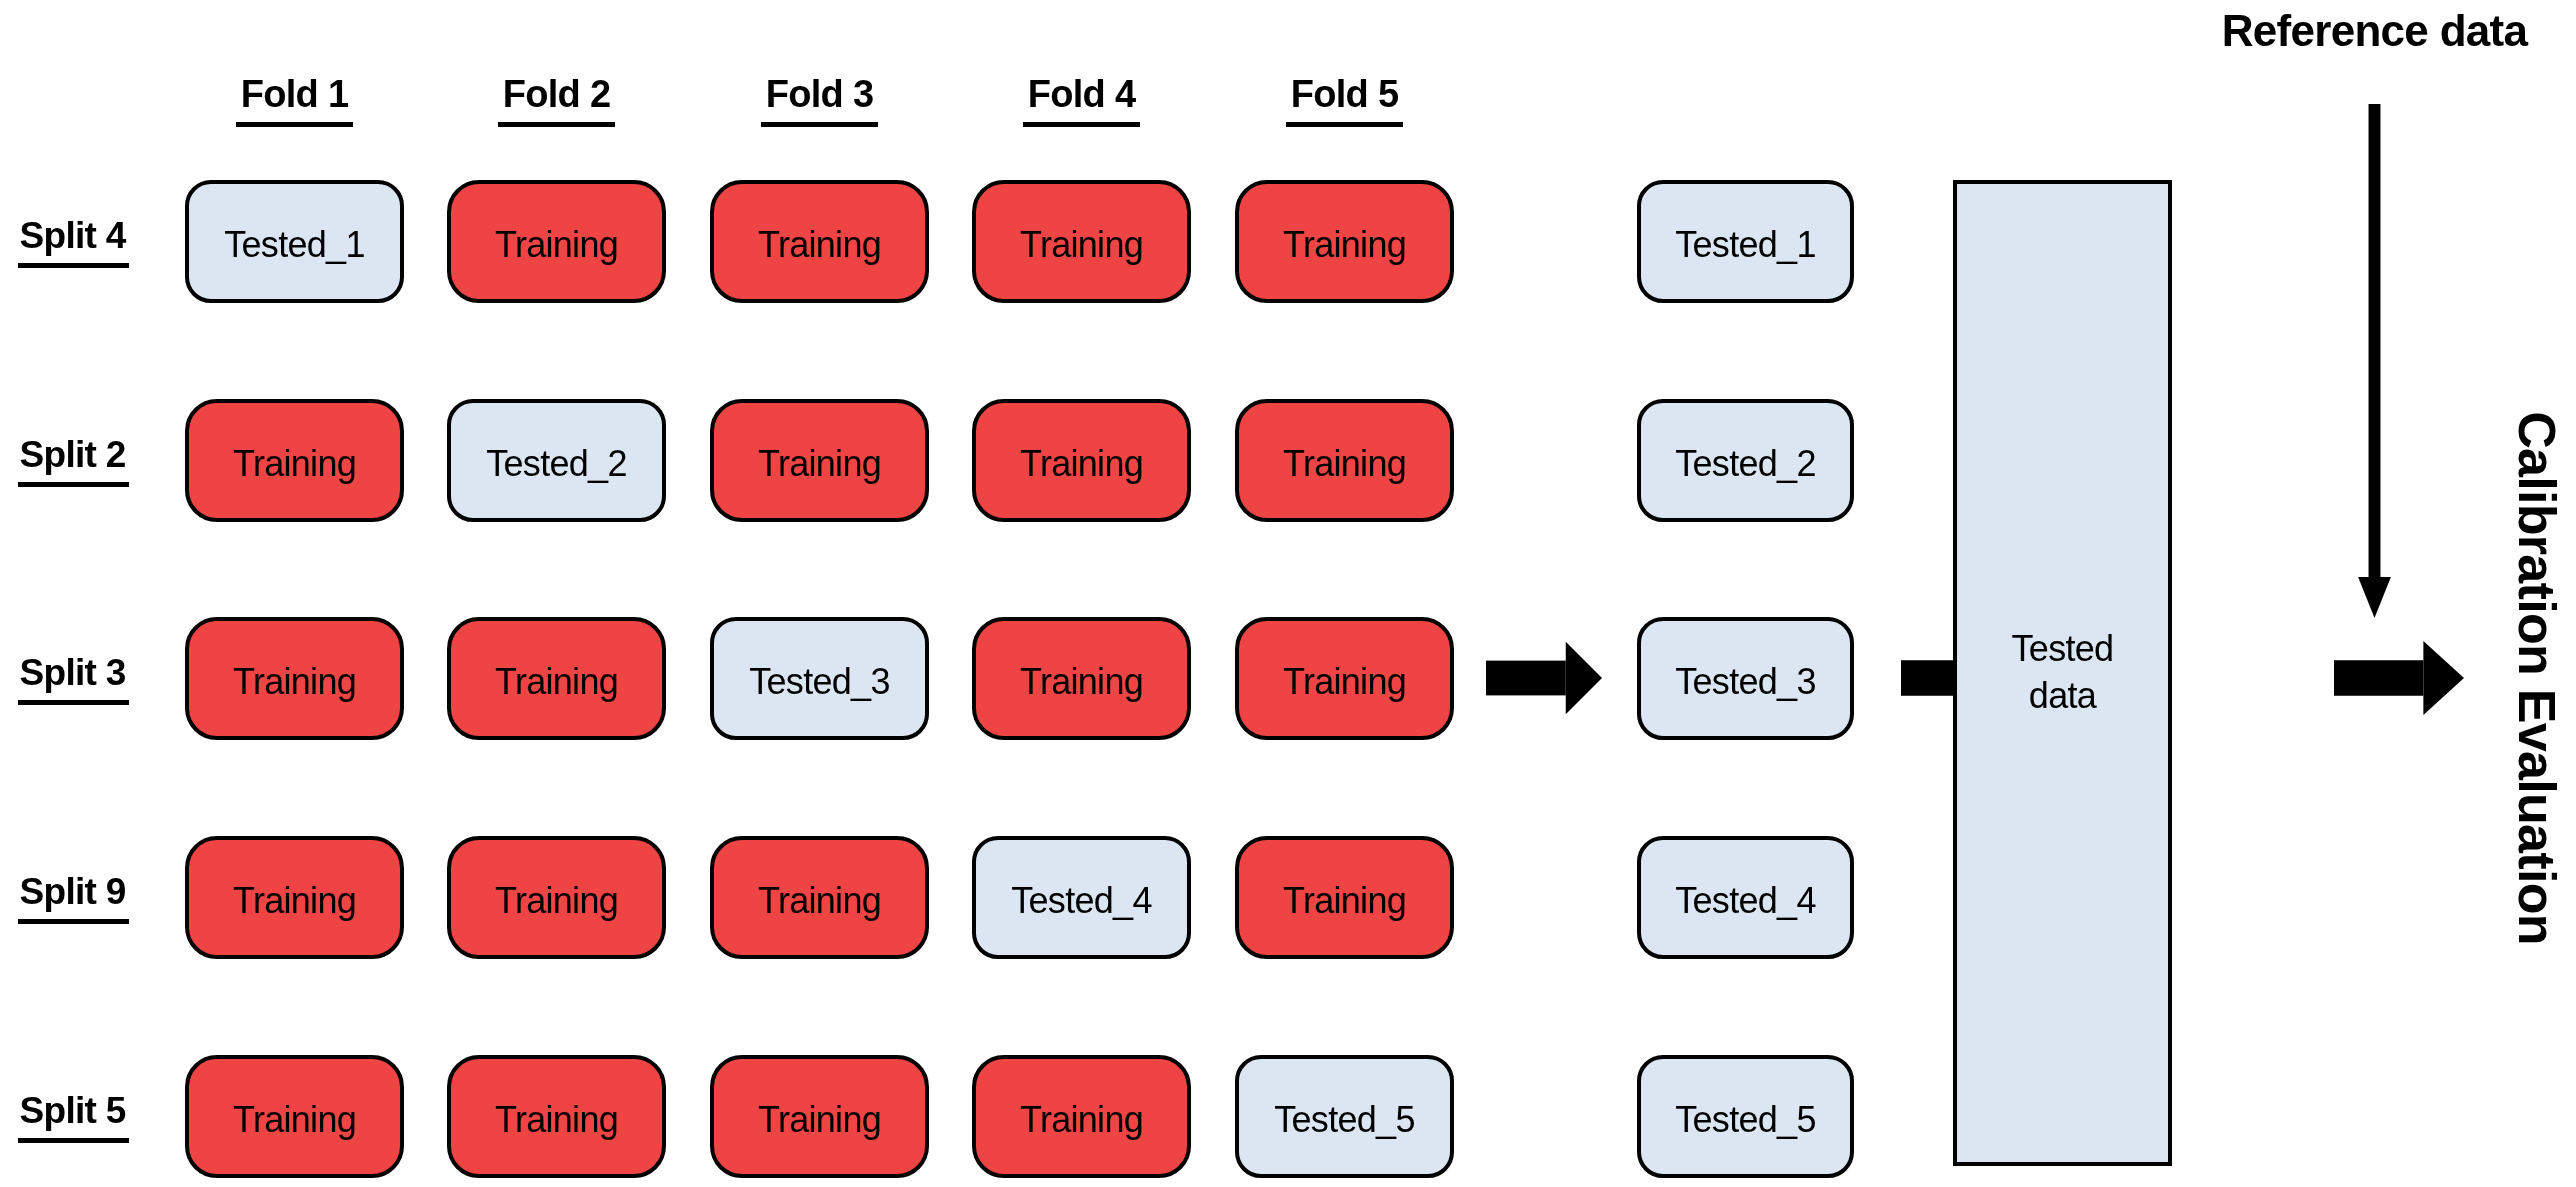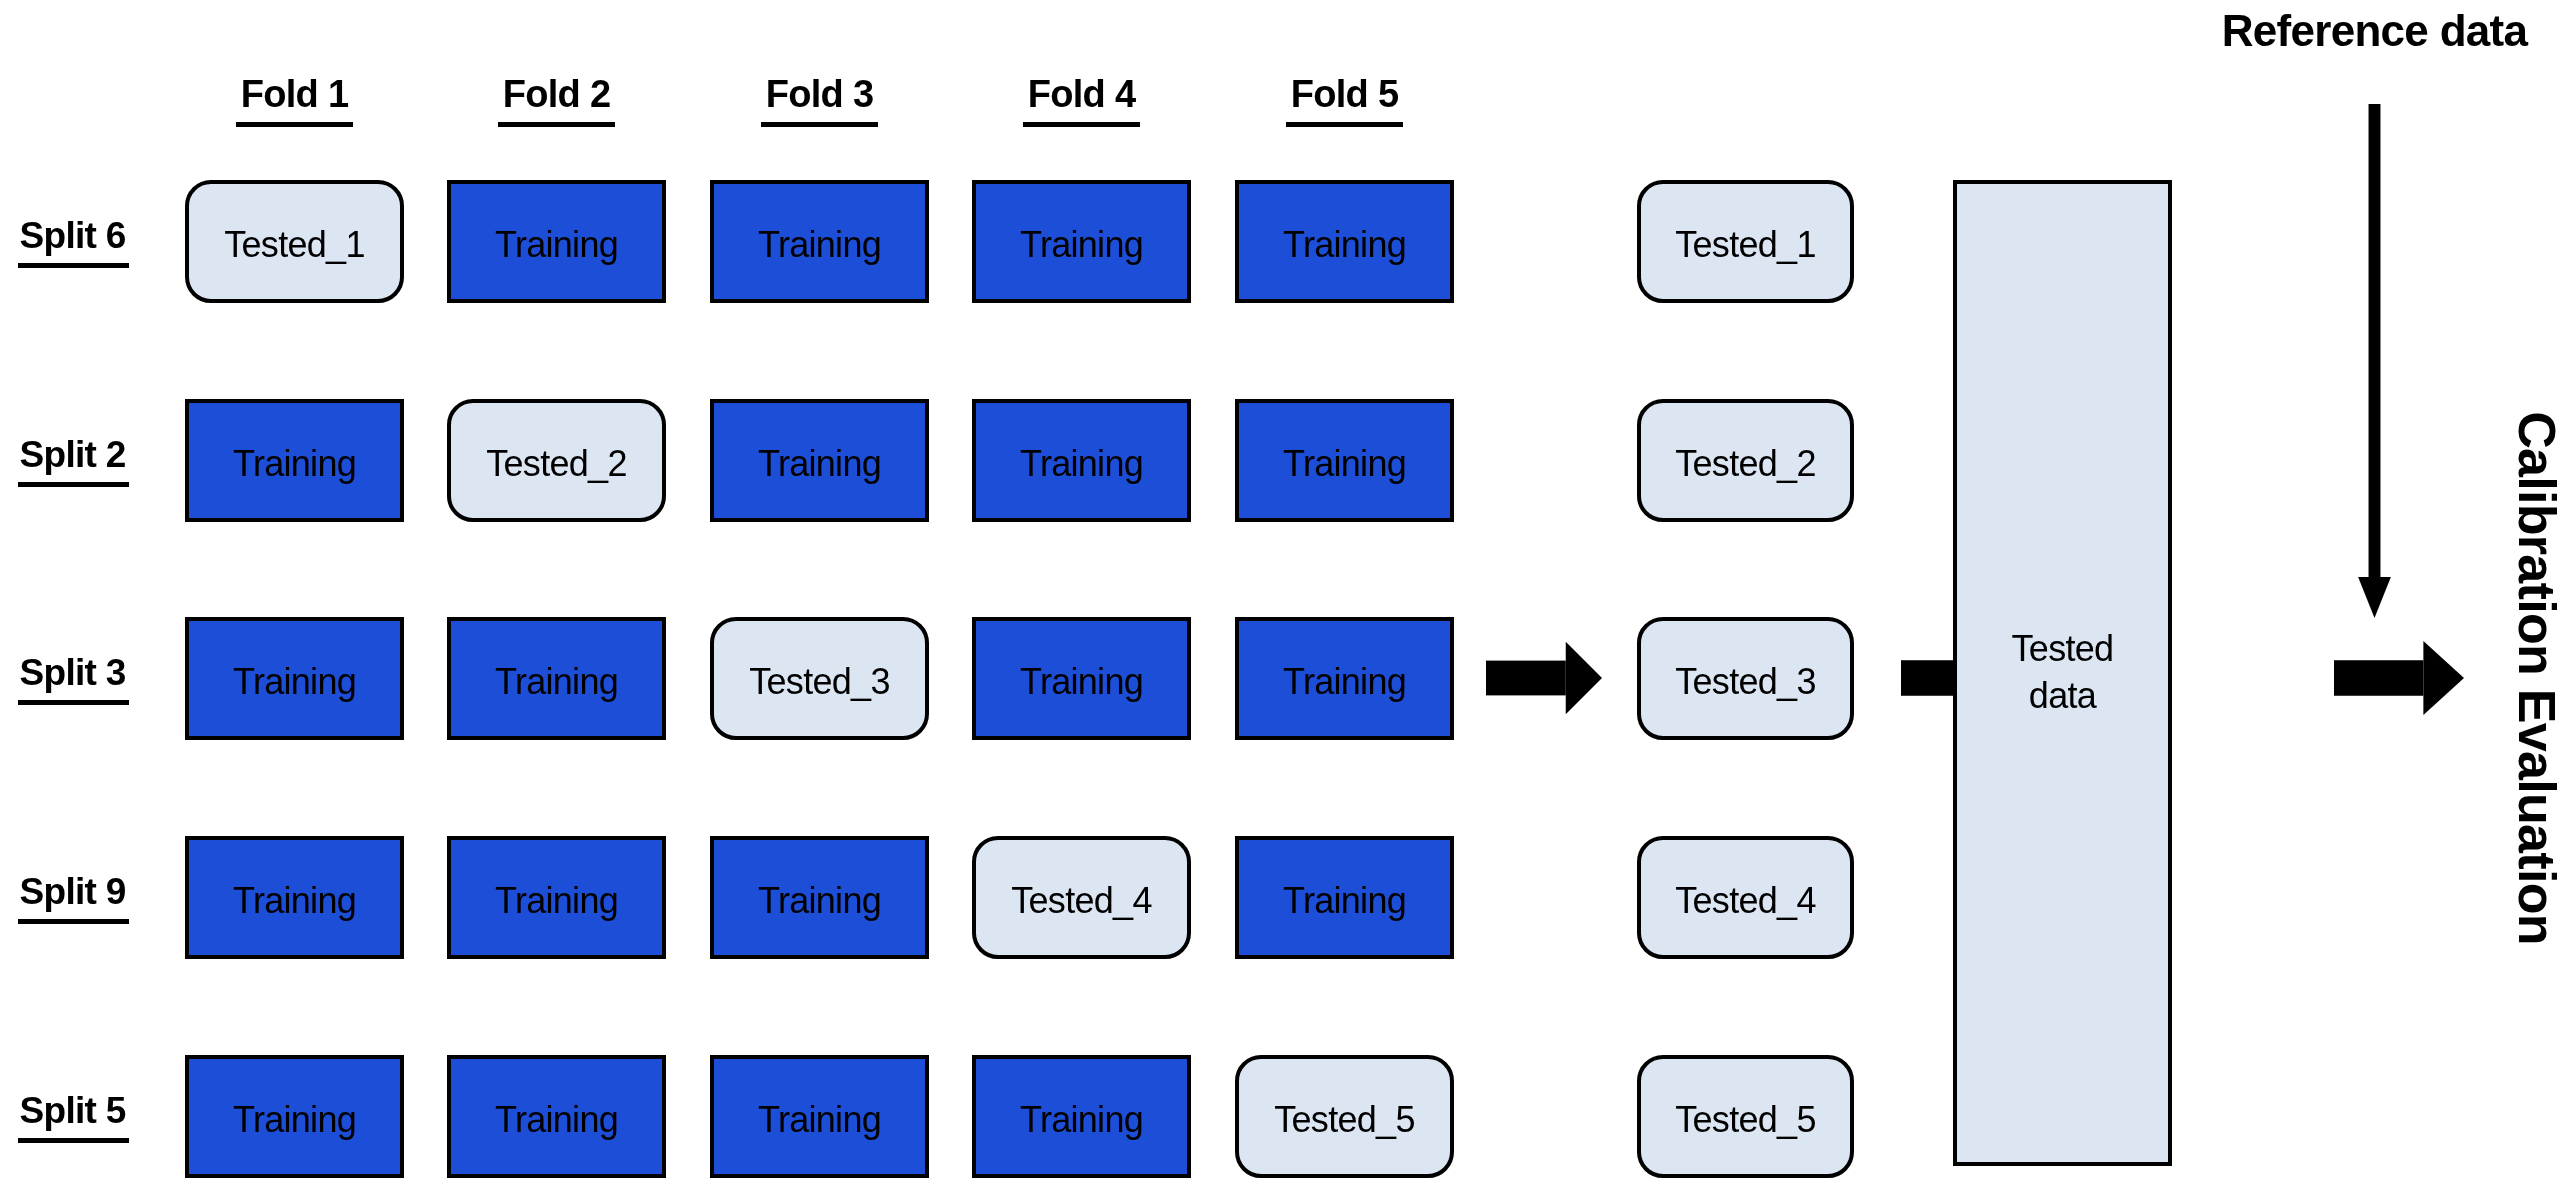--- a/index.html
+++ b/index.html
@@ -17,21 +17,21 @@
     position:absolute;left:18px;width:149px;height:67px;
     display:flex;align-items:center;justify-content:flex-start;
     font-size:37px;font-weight:bold;letter-spacing:-0.7px;
   }
   .split-label .u{border-bottom:5.2px solid #000;padding:0 3px 6px 1.5px;}
   .cell{
     position:absolute;width:219px;height:123px;box-sizing:border-box;
     border:4.5px solid #000;display:flex;align-items:center;justify-content:center;
     font-size:36px;letter-spacing:-0.7px;padding-top:6px;
   }
-  .training{background:#1d4ed8;}
+  .training{background:#ef4444;border-radius:32px;}
   .tested{background:#dce6f2;border-radius:26px;}
   .tested-col{width:217px;}
   .tall-box{
     position:absolute;left:1953px;top:180px;width:219px;height:986px;
     box-sizing:border-box;border:4.5px solid #000;background:#dce6f2;
     display:flex;flex-direction:column;align-items:center;justify-content:center;
     font-size:36px;letter-spacing:-0.7px;line-height:1.3;
   }
   .arrow-right{position:absolute;height:74px;top:641px;}
   .arrow-down{position:absolute;left:2358px;top:104px;width:33px;height:514px;}
@@ -63,21 +63,21 @@
       <span class="u">Fold 3</span>
     </div>
   <div class="fold-header" style="left:972px">
       <span class="u">Fold 4</span>
     </div>
   <div class="fold-header" style="left:1235px">
       <span class="u">Fold 5</span>
     </div>
 
   <div class="split-label" style="top:208px">
-      <span class="u">Split 6</span>
+      <span class="u">Split 4</span>
     </div>
   <div class="split-label" style="top:427px">
       <span class="u">Split 2</span>
     </div>
   <div class="split-label" style="top:645px">
       <span class="u">Split 3</span>
     </div>
   <div class="split-label" style="top:864px">
       <span class="u">Split 9</span>
     </div>

